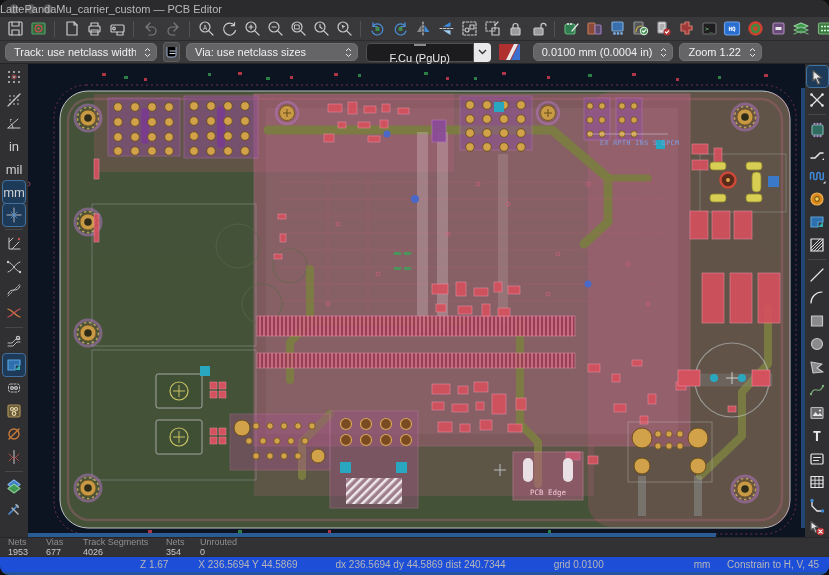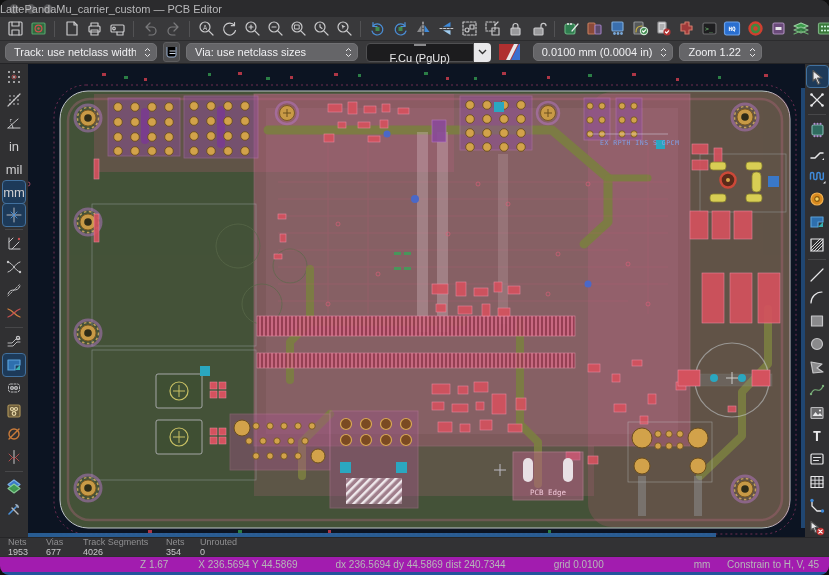--- a/index.html
+++ b/index.html
@@ -40,21 +40,21 @@
   .hsep{width:18px;height:1px;background:#474749;margin:2px 0;flex:none;}
   
   .canvas{position:absolute;top:64px;left:28px;width:777px;height:473px;background:#0c1422;}
   .hscroll{position:absolute;left:0;bottom:0;height:4px;width:688px;background:#2e68a6;opacity:.85;}
   .vscroll{position:absolute;right:0;top:24px;width:4px;height:440px;background:#2e68a6;opacity:.6;}
   
   .infobar{position:absolute;left:0;right:0;top:537px;height:19px;background:#323234;border-top:1px solid #262628;
       display:flex;align-items:center;font-size:9px;line-height:9px;}
   .col{display:flex;flex-direction:column;gap:1px;}
   .col .lab{color:#8f8f91;} .col .val{color:#c8c8ca;}
-  .statusbar{position:absolute;left:0;right:0;top:556px;height:16px;background:#a21caf;border-top:1px solid #2e2e30;
+  .statusbar{position:absolute;left:0;right:0;top:556px;height:16px;background:#1d4ed8;border-top:1px solid #2e2e30;
       display:flex;align-items:center;font-size:10px;color:#b6b6b8;justify-content:center;}
   .bottomedge{position:absolute;left:0;right:0;bottom:0;height:3px;background:#24549c;}
   text{font-family:"DejaVu Sans Mono",monospace;}
 </style>
 </head>
 <body>
 
 <div class="window">
 
   <div class="titlebar">

